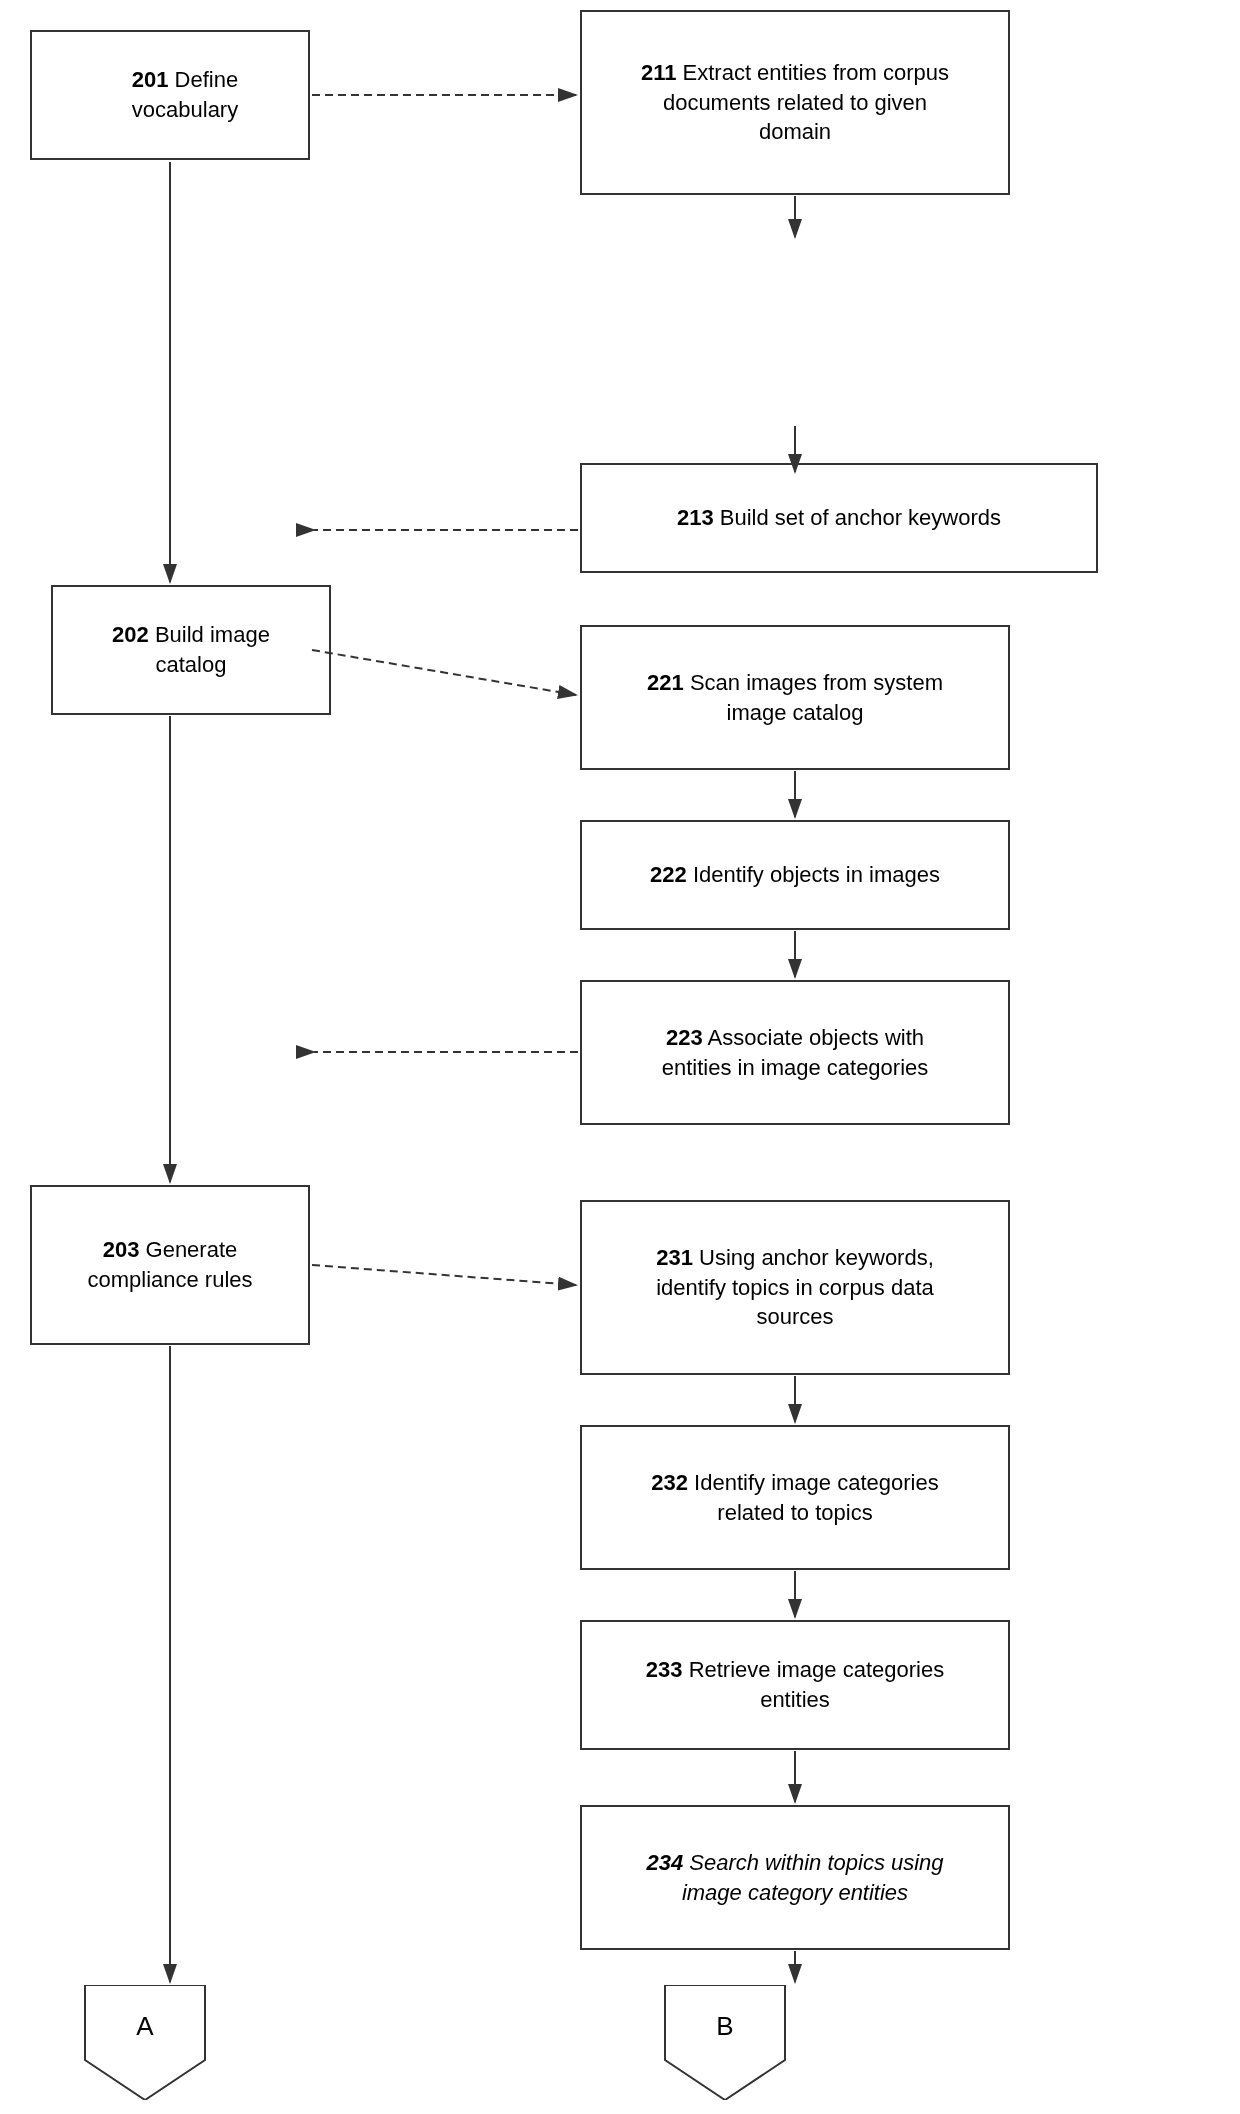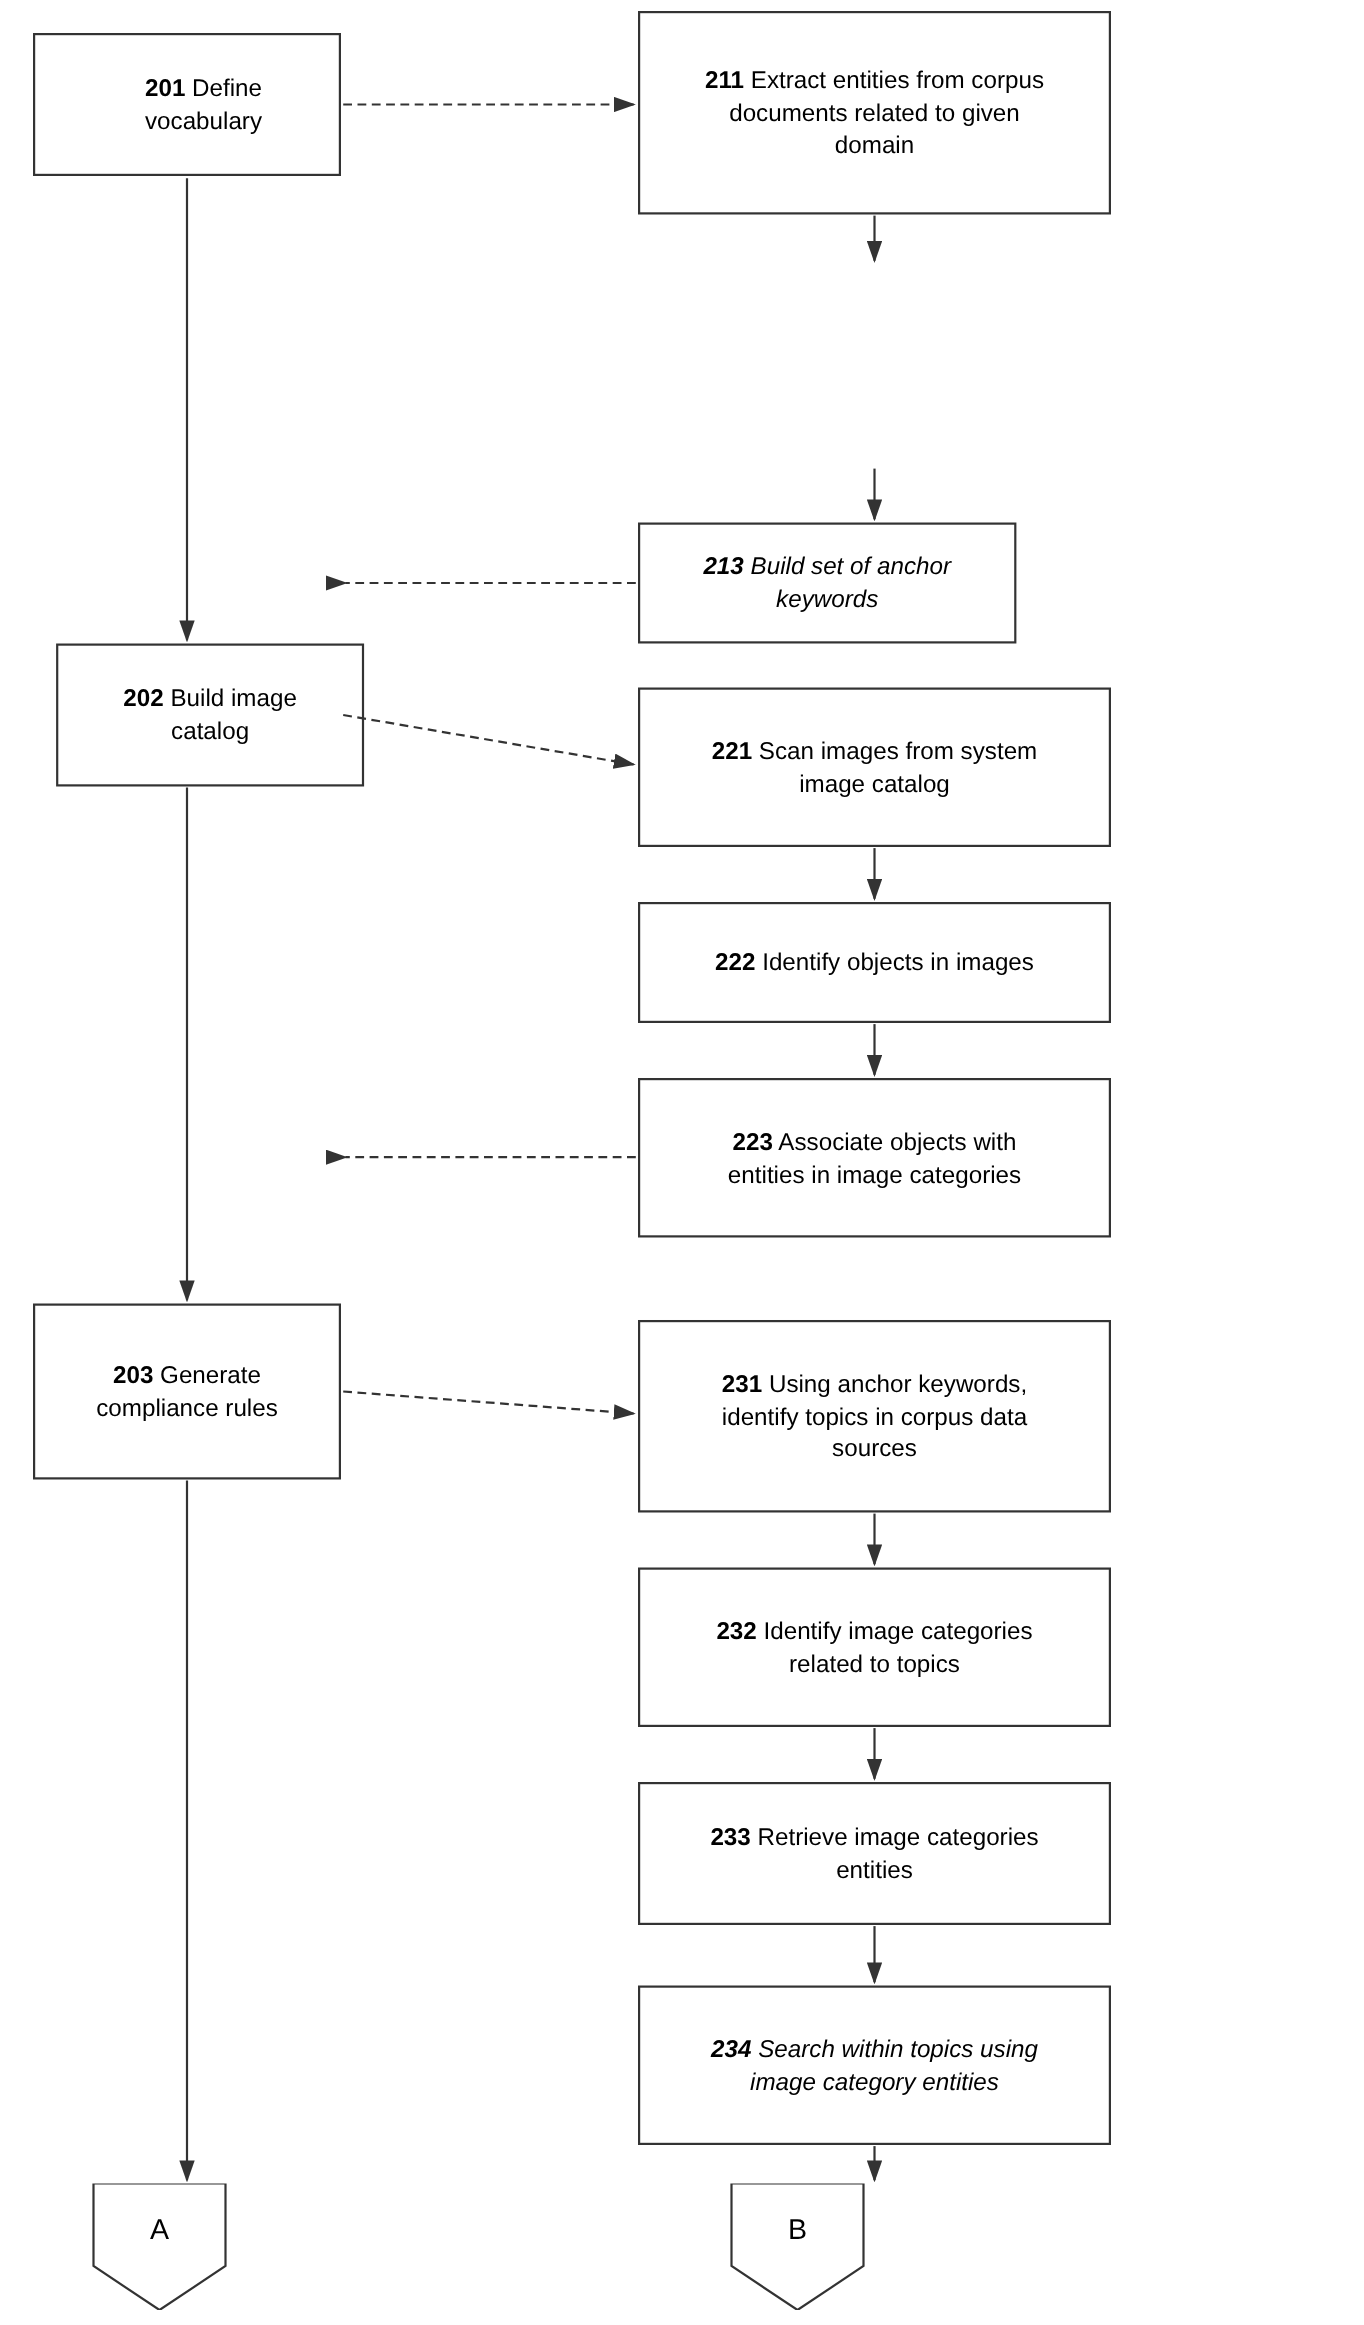--- a/index.html
+++ b/index.html
@@ -64,21 +64,21 @@
     </span>
   </div>
 
   <div class="box" style="left:580px; top:10px; width:430px; height:185px;align-items:center;">
     <span>
       <b>211</b> Extract entities from corpus<br>documents related to given<br>domain
     </span>
   </div>
 
 
-  <div class="box" style="left:580px; top:475px; width:344px; height:110px;font-style:italic;">
+  <div class="box" style="left:580px; top:463px; width:518px; height:110px;">
     <span>
       <b>213</b> Build set of anchor keywords
     </span>
   </div>
 
   <div class="box" style="left:580px; top:625px; width:430px; height:145px;">
     <span>
       <b>221</b> Scan images from system<br>image catalog
     </span>
   </div>

